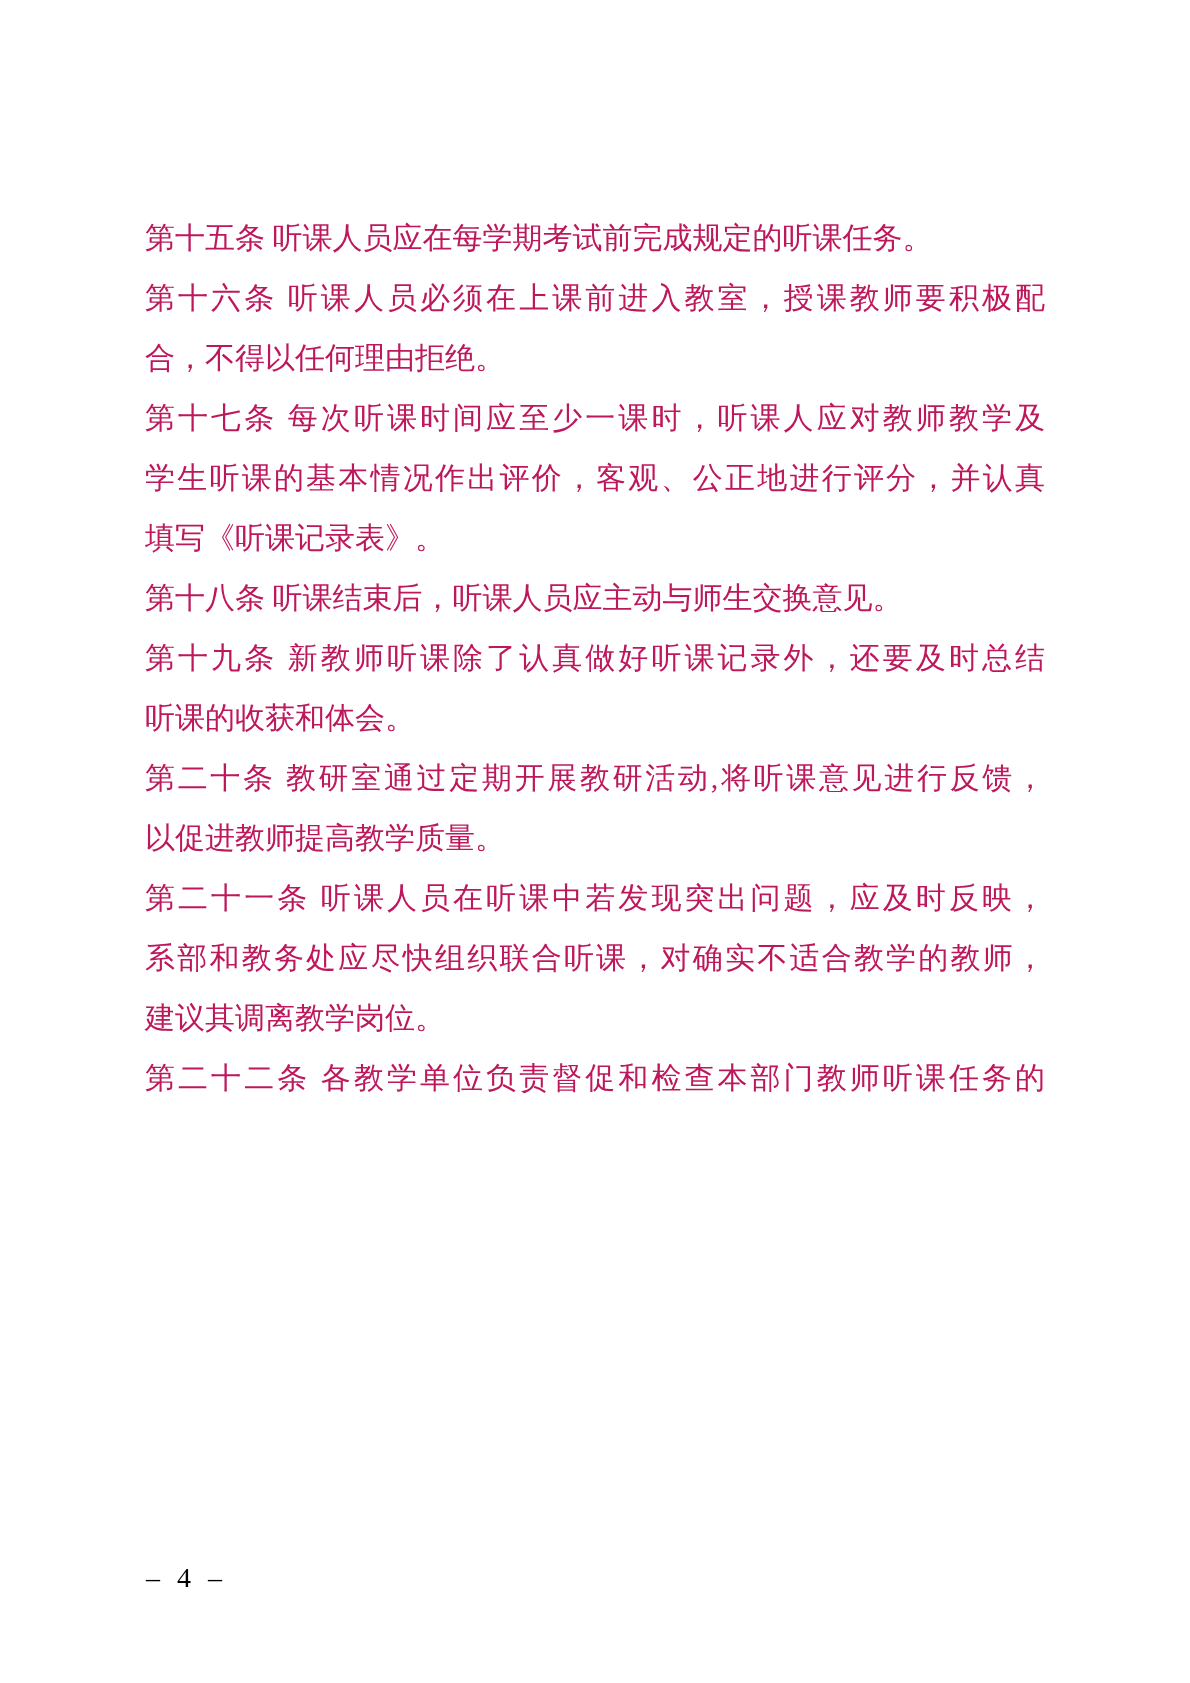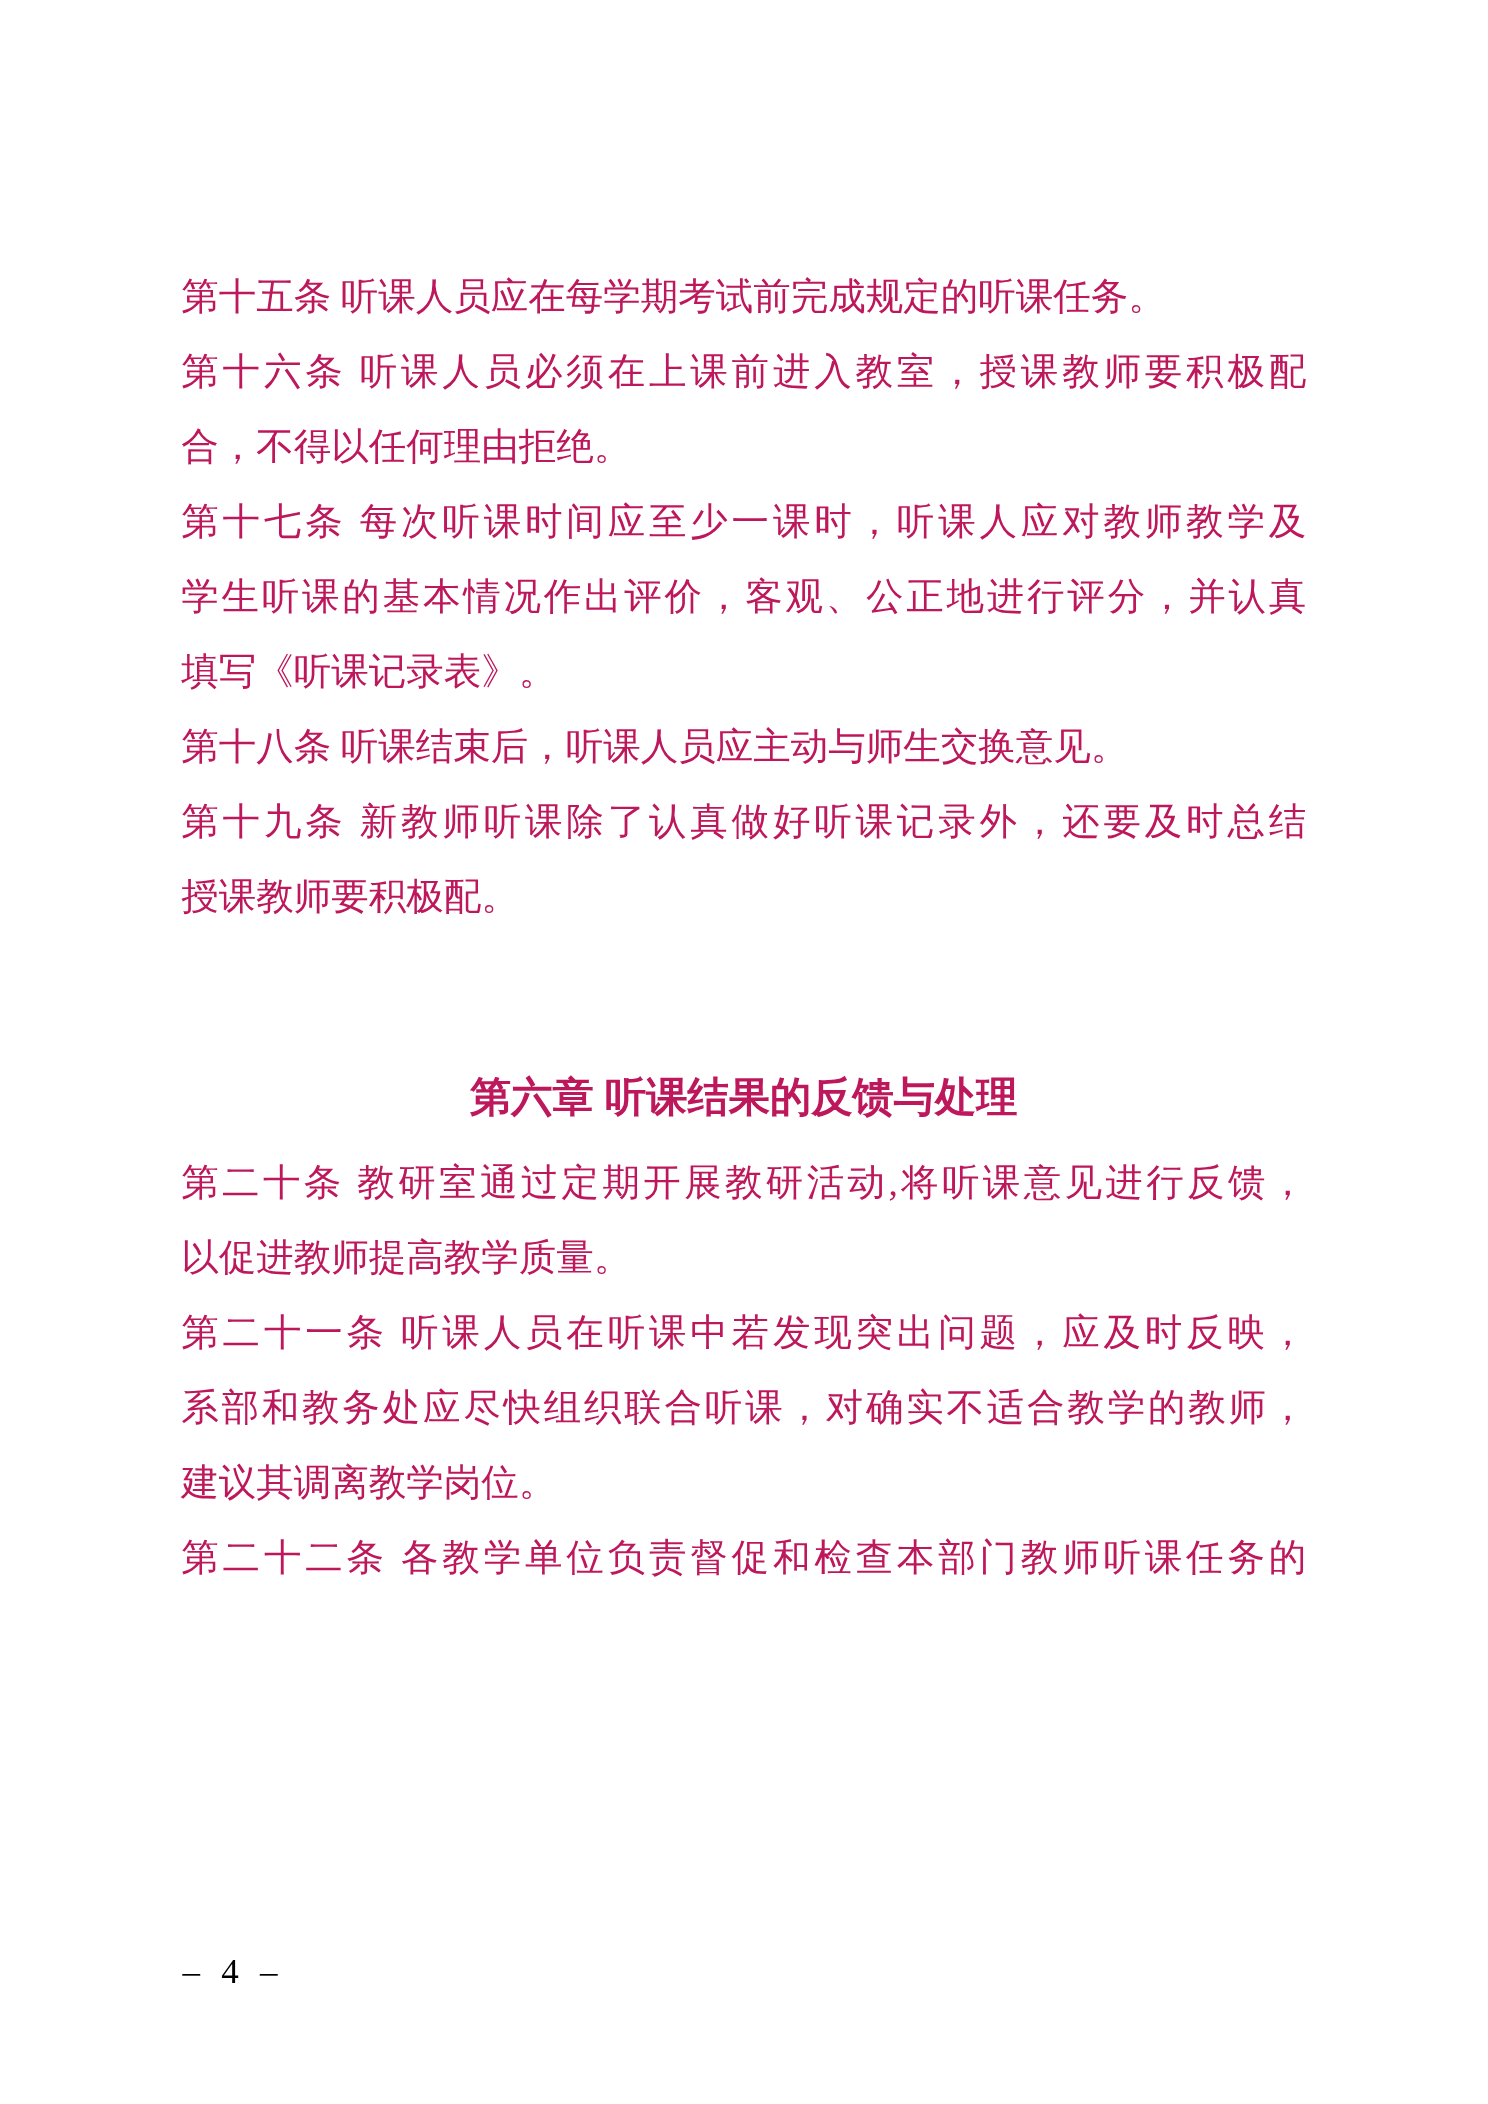--- a/index.html
+++ b/index.html
@@ -70,22 +70,21 @@
 <div class="page">
   <main class="text-block">
     <div class="line">第十五条 听课人员应在每学期考试前完成规定的听课任务。</div>
     <div class="line fill">第十六条 听课人员必须在上课前进入教室，授课教师要积极配</div>
     <div class="line">合，不得以任何理由拒绝。</div>
     <div class="line fill">第十七条 每次听课时间应至少一课时，听课人应对教师教学及</div>
     <div class="line fill">学生听课的基本情况作出评价，客观、公正地进行评分，并认真</div>
     <div class="line">填写《听课记录表》。</div>
     <div class="line">第十八条 听课结束后，听课人员应主动与师生交换意见。</div>
     <div class="line fill">第十九条 新教师听课除了认真做好听课记录外，还要及时总结</div>
-    <div class="line">授课教师要积极配。</div>
-    <div class="line heading">第六章 听课结果的反馈与处理</div>
+    <div class="line">听课的收获和体会。</div>
     <div class="line fill">第二十条 教研室通过定期开展教研活动,将听课意见进行反馈，</div>
     <div class="line">以促进教师提高教学质量。</div>
     <div class="line fill">第二十一条 听课人员在听课中若发现突出问题，应及时反映，</div>
     <div class="line fill">系部和教务处应尽快组织联合听课，对确实不适合教学的教师，</div>
     <div class="line">建议其调离教学岗位。</div>
     <div class="line fill">第二十二条 各教学单位负责督促和检查本部门教师听课任务的</div>
   </main>
   <div class="page-number">– 4 –</div>
 </div>
 

